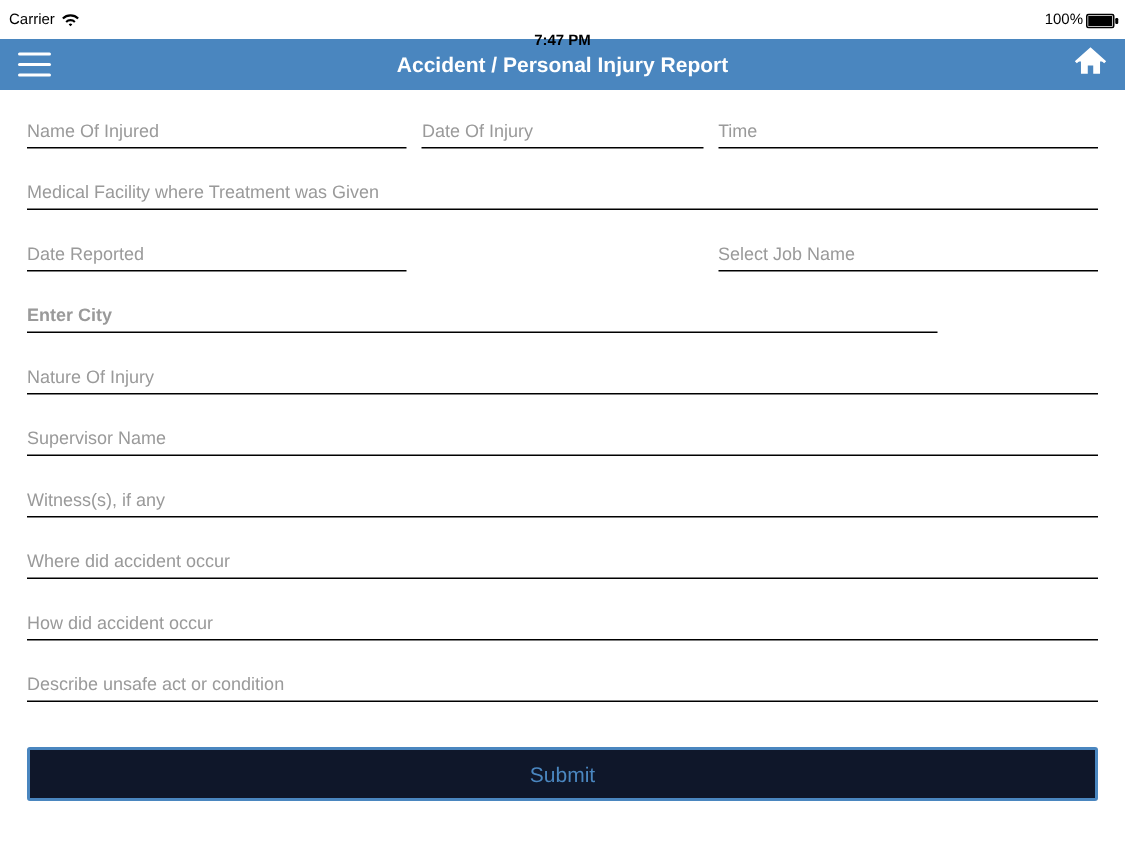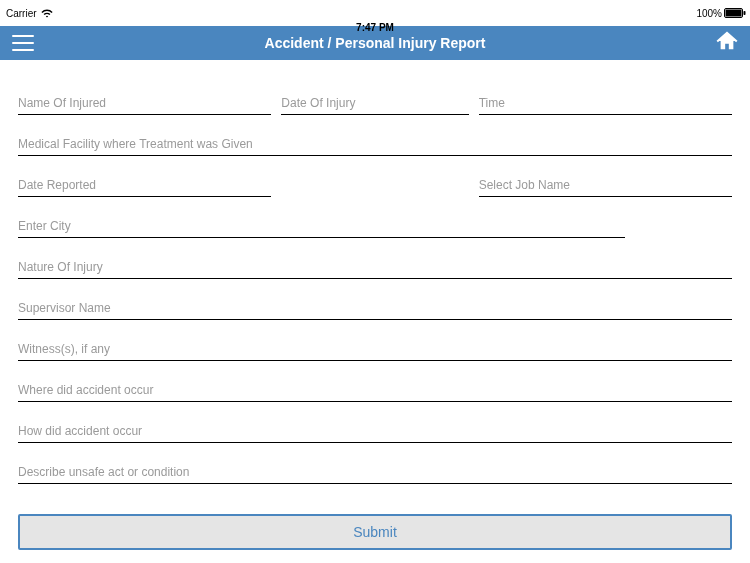--- a/index.html
+++ b/index.html
@@ -15,21 +15,21 @@
     display: flex;
     align-items: center;
     justify-content: space-between;
     padding: 0 4px;
     font-size: 10px;
     color: #000;
     background: #fff;
   }
   .status-left { display: flex; align-items: center; gap: 4px; padding-left: 2px;}
   .status-center { position: absolute; left: 50%; transform: translateX(-50%); font-weight: 600; margin-top: 28px;}
-  .status-right { display: flex; align-items: flex-start; gap: 2px; }
+  .status-right { display: flex; align-items: flex-end; gap: 2px; }
   .wifi-icon svg, .battery-icon svg { display: block; }
   .nav-bar {
     height: 34px;
     background: #4a86bf;
     display: flex;
     align-items: center;
     justify-content: space-between;
     padding: 0 12px;
     color: #fff;
   }
@@ -42,40 +42,40 @@
     color: #fff;
   }
   .hamburger {
     width: 22px; height: 16px;
     display: flex; flex-direction: column; justify-content: space-between;
     cursor: pointer;
   }
   .hamburger span { height: 2px; background: #fff; border-radius: 1px; }
   .home-icon { cursor: pointer; }
   .content {
-    padding: 30px 18px 12px 18px;
+    padding: 14px 18px 12px 18px;
   }
   .row { display: flex; gap: 10px; margin-bottom: 16px; }
   .field {
     flex: 1;
     border: none;
     border-bottom: 1px solid #000;
     font-size: 12px;
     padding: 6px 0 4px 0;
     outline: none;
     background: transparent;
     color: #333;
   }
   .field::placeholder { color: #9a9a9a; }
   .submit-btn {
     width: calc(100% - 0px);
     height: 36px;
     margin-top: 14px;
     border: 2px solid #4a86bf;
-    background: #e5e5e5;
+    background: #0f172a;
     color: #4a86bf;
     font-size: 14px;
     cursor: pointer;
     border-radius: 2px;
   }
 </style>
 </head>
 <body>
 
 <div class="status-bar">
@@ -127,21 +127,21 @@
     <input class="field" placeholder="Medical Facility where Treatment was Given" style="">
   </div>
 
   <div class="row">
     <input class="field" style="flex: 1.15 1 0%;" placeholder="Date Reported">
     <div style="flex:0.85"></div>
     <input class="field" style="flex: 1.15 1 0%;" placeholder="Select Job Name">
   </div>
 
   <div class="row">
-    <input class="field" style="flex: 0.85 1 0%;" placeholder="Enter City">
+    <input class="field" style="flex: 0.85 1 0%; font-weight: bold;" placeholder="Enter City">
   </div>
 
   <div class="row">
     <input class="field" placeholder="Nature Of Injury" style="">
   </div>
 
   <div class="row">
     <input class="field" placeholder="Supervisor Name" style="">
   </div>
 

